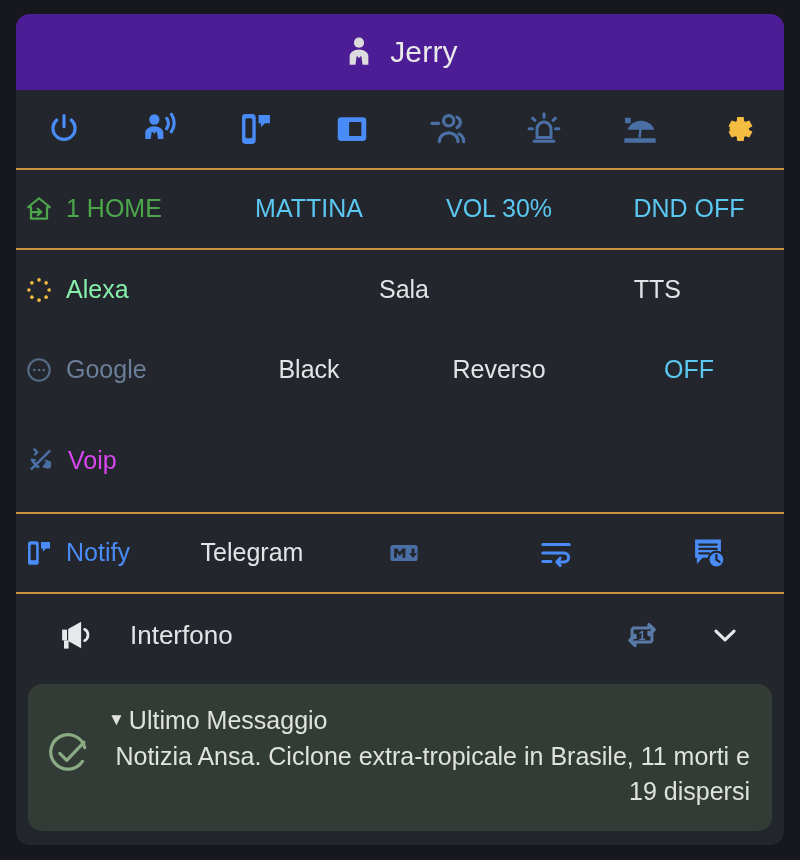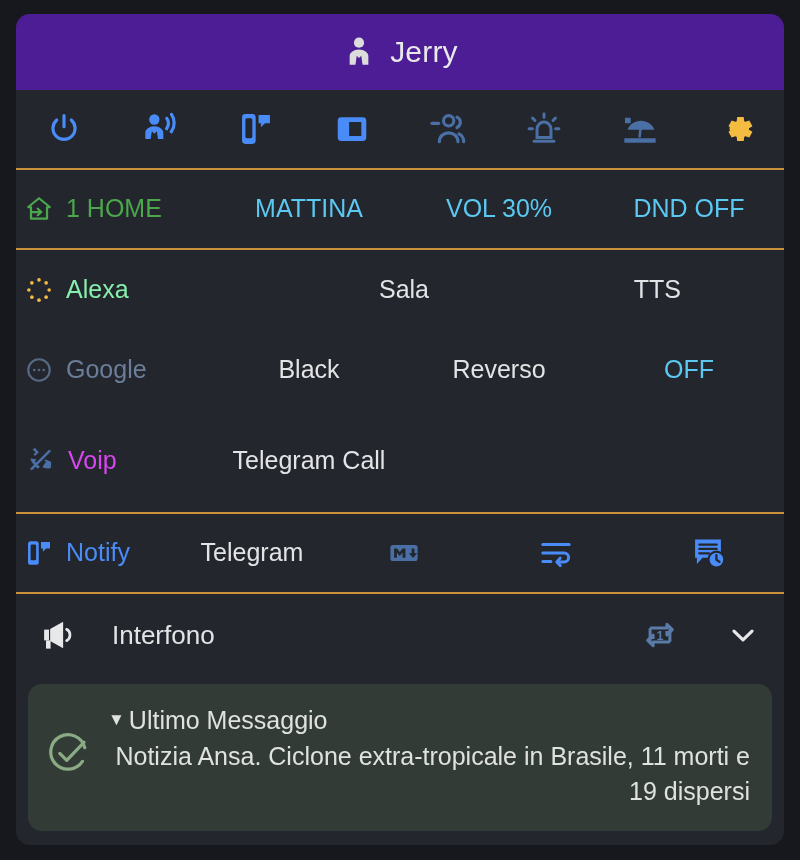--- a/index.html
+++ b/index.html
@@ -70,21 +70,21 @@
   .cyan   { color: #5bc8f2; }
   .green  { color: #4ca64c; }
   .amber  { color: #86efac; }
   .brightblue { color: #4a8cf7; }
 
   
   .interfono {
     display: flex;
     align-items: center;
     height: 82px;
-    padding: 0 24px;
+    padding: 0 42px;
     gap: 22px;
   }
   .interfono-label {
     color: #e2e4e6;
     font-size: 26px;
     flex: 1;
     text-align: left;
     padding-left: 12px;
   }
 
@@ -274,21 +274,20 @@
       <span>
       <svg width="32" height="32" viewBox="0 0 24 24" fill="#4a6fa5">
         <path d="M6.4 3.1l2.3 2.3-1.5 1.8 1.1 1.1 2.8-2.8L8.3 2.3z"></path>
         <path d="M14.7 12.2l1.6-1.3 4 1.6v3.6c0 .8-.7 1.5-1.5 1.5-1.6 0-3.4-.3-5.1-1l3-4.4z"></path>
         <path d="M9.4 10.6l-1.2 1.6c1 1.7 2.3 3.1 3.8 4.1l-1.7 1.5c-2.6-2-4.6-4.6-5.6-7.6z"></path>
         <rect x="2.6" y="10.8" width="20.4" height="1.9" transform="rotate(-45 12 12)" fill="#4a6fa5"></rect>
       </svg>
         </span>
       <span style="color:#d946ef">Voip</span>
     </div>
-    <div class="cell white" style="max-width:210px">Telegram Call</div>
     <div class="cell"></div>
     <div class="cell"></div>
   </div>
 
   <div class="row sep-bottom">
     <div class="cell lead">
       <span>
       <svg width="30" height="30" viewBox="0 0 24 24" fill="#4a8cf7">
         <rect x="3.2" y="2.6" width="8.6" height="18.8" rx="2.1"></rect>
         <rect x="5.3" y="5.2" width="4.4" height="12.6" rx="1" fill="#23262c"></rect>

